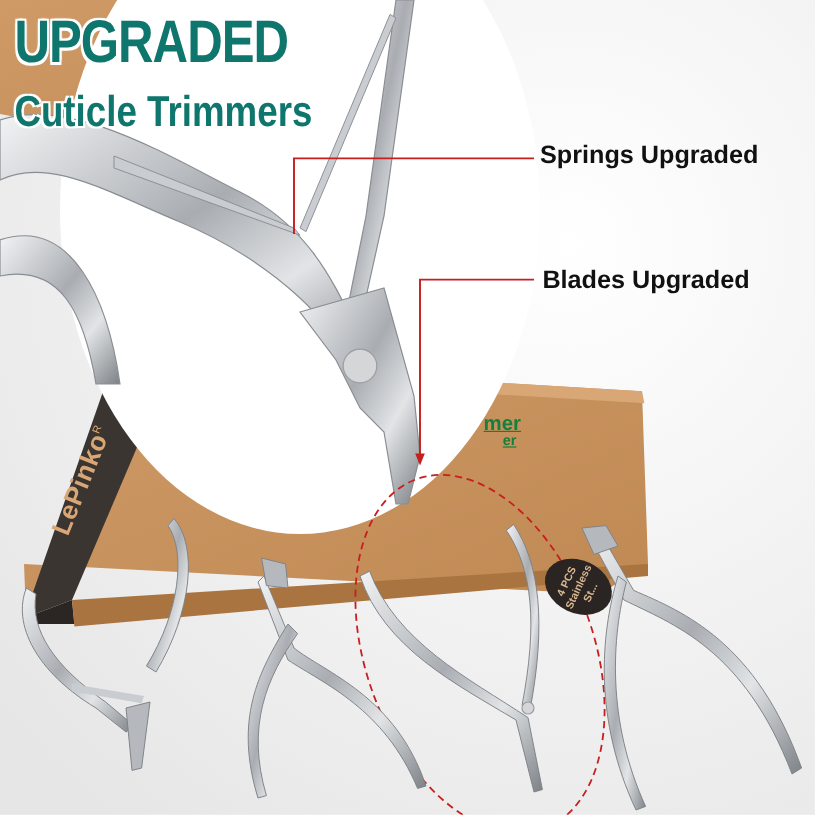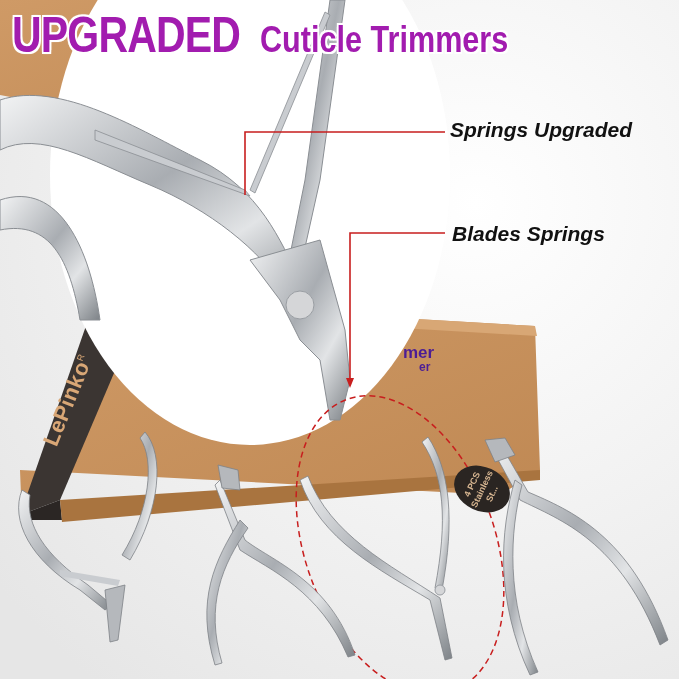--- a/index.html
+++ b/index.html
@@ -1,41 +1,41 @@
 <!DOCTYPE html>
 <html><head>
   <meta charset="utf-8">
   <style>
     html, body { margin: 0; padding: 0; }
     body { width: 679px; height: 679px; overflow: hidden; background: #f3f3f3; position: relative; font-family: "Liberation Sans", sans-serif; }
     .scene { position: absolute; inset: 0; }
     .title {
       position: absolute; left: 12px; top: 6px; height: 60px;
       display: flex; align-items: baseline; gap: 8px; z-index: 10;
-      font-family: "Liberation Sans", sans-serif; font-weight: bold; color: #a21caf;
+      font-family: "Liberation Sans", sans-serif; font-weight: bold; color: #0f766e; flex-direction: column;
     }
     .title .big {
       font-size: 50px; letter-spacing: -1px; transform: scaleX(0.82); transform-origin: left center;
       -webkit-text-stroke: 0; text-shadow: 0 0 3px #fff, 0 0 3px #fff, 0 0 3px #fff, 2px 2px 0 #fff, -2px -2px 0 #fff, 2px -2px 0 #fff, -2px 2px 0 #fff;
       display: inline-block; margin-right: -38px;
     }
     .title .small {
       font-size: 36px; transform: scaleX(0.85); transform-origin: left center; display: inline-block;
       text-shadow: 0 0 3px #fff, 2px 2px 0 #fff, -2px -2px 0 #fff, 2px -2px 0 #fff, -2px 2px 0 #fff;
     }
     .callout {
-      position: absolute; font-weight: bold; font-style: italic; font-size: 21px; color: #111; z-index: 10;
+      position: absolute; font-weight: bold; font-size: 21px; color: #111; z-index: 10;
       font-family: "Liberation Sans", sans-serif;
     }
     .callout.springs { left: 450px; top: 118px; }
     .callout.blades { left: 452px; top: 222px; }
     .brand { position: absolute; z-index: 6; color: #d9a776; font-weight: bold; font-size: 22px;
       left: 38px; top: 440px; transform: rotate(-68deg); transform-origin: left top; letter-spacing: 0.5px; }
     .brand sup { font-size: 9px; font-weight: normal; }
-    .box-text { position: absolute; z-index: 6; color: #4c1d95; font-weight: bold; }
+    .box-text { position: absolute; z-index: 6; color: #15803d; font-weight: bold; text-decoration: underline; }
     .box-text.t1 { left: 403px; top: 343px; font-size: 17px; }
     .box-text.t2 { left: 403px; top: 360px; font-size: 12px; margin-left: 16px; }
     .badge { position: absolute; z-index: 7; left: 460px; top: 460px; width: 44px; height: 58px;
       border-radius: 50%; background: #2a2522; color: #d8b792; font-size: 9px; font-weight: bold;
       display: flex; flex-direction: column; align-items: center; justify-content: center;
       transform: rotate(-65deg); line-height: 11px; }
   </style>
 </head>
 <body>
 
@@ -118,21 +118,21 @@
     </g>
   </svg>
 </div>
 
 <div class="title">
   <span class="big">UPGRADED</span>
   <span class="small">Cuticle Trimmers</span>
 </div>
 
 <div class="callout springs">Springs Upgraded</div>
-<div class="callout blades">Blades Springs</div>
+<div class="callout blades">Blades Upgraded</div>
 
 <div class="brand">
   <span>LePinko</span><sup>R</sup>
 </div>
 
 <div class="box-text t1">mer</div>
 <div class="box-text t2">er</div>
 
 <div class="badge">
   <span>4 PCS</span>

